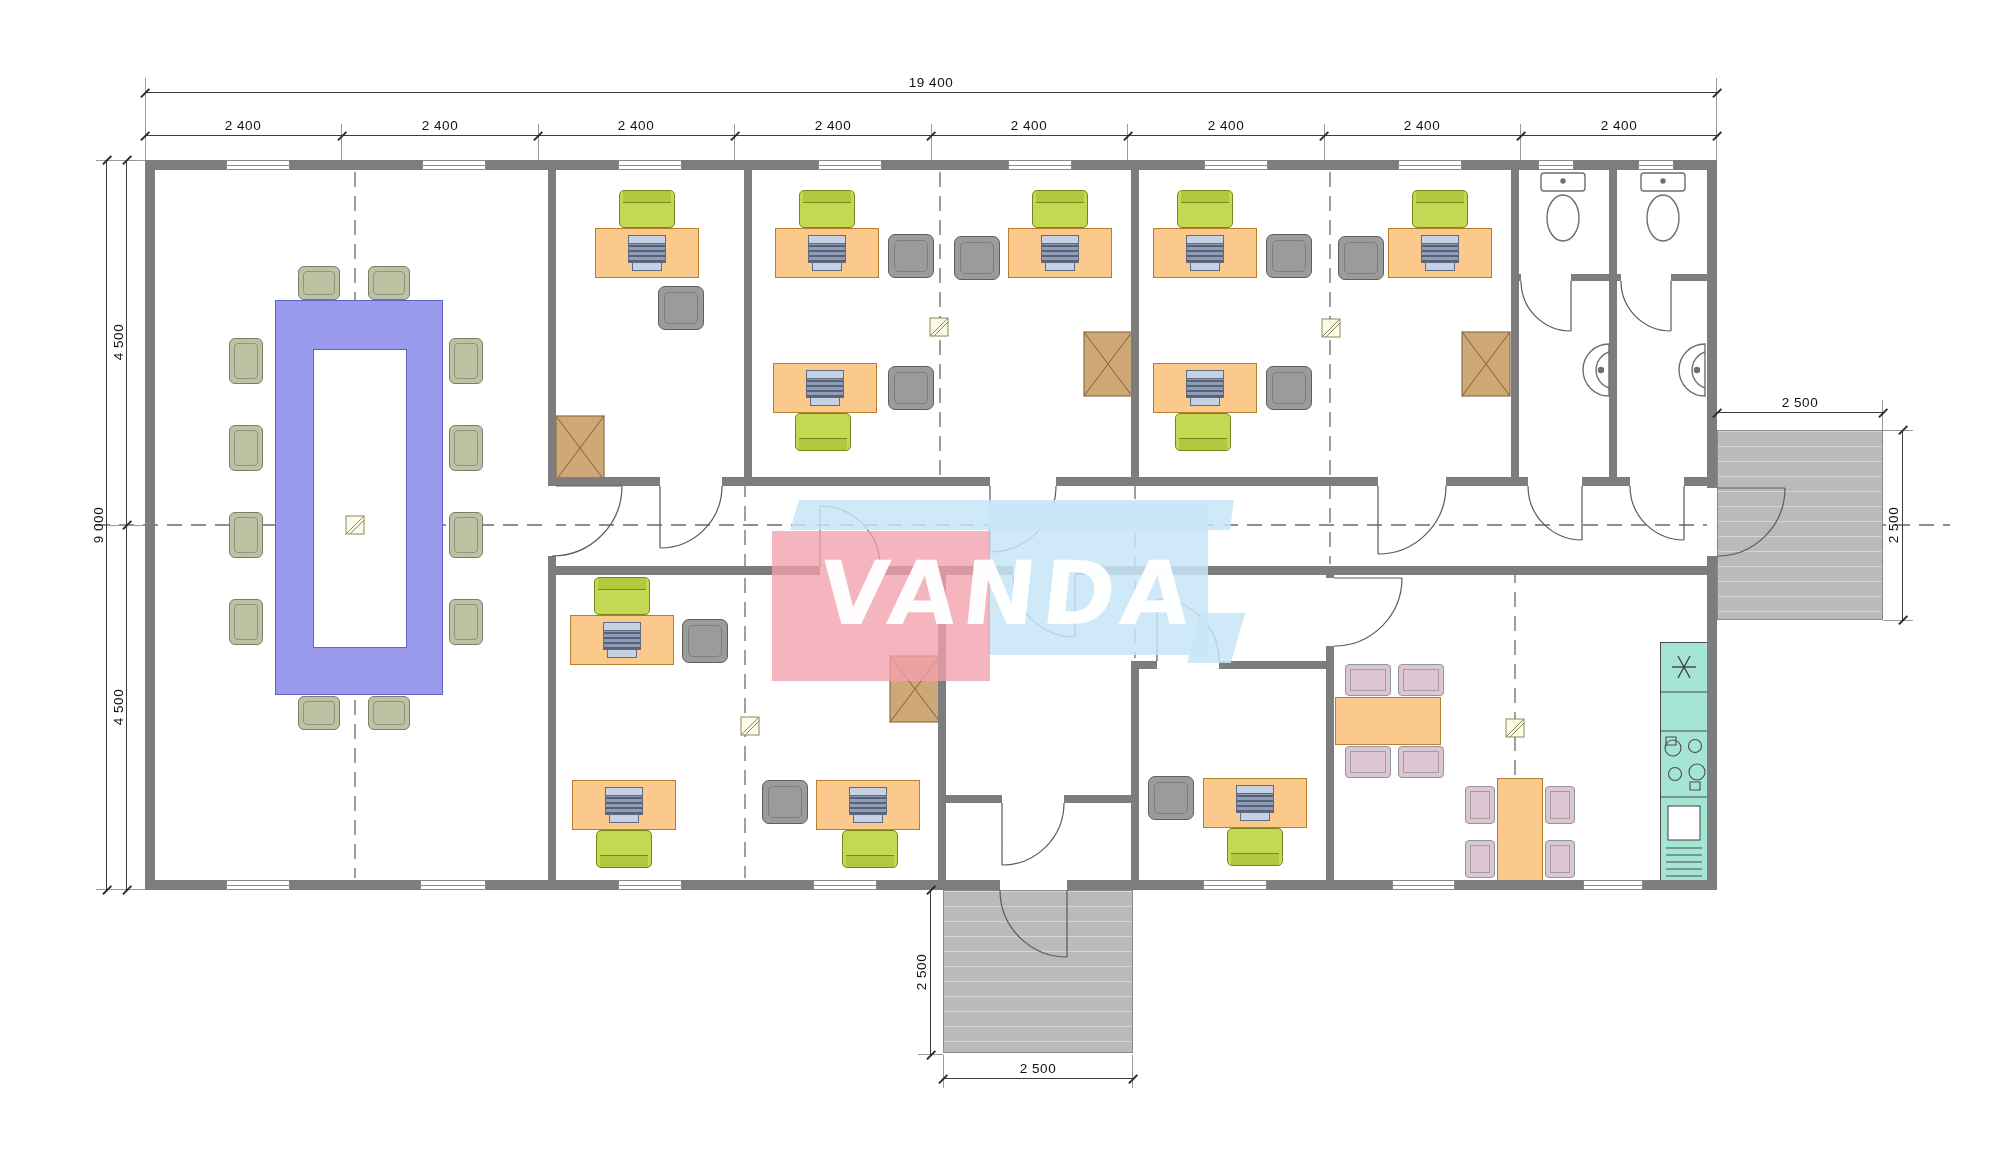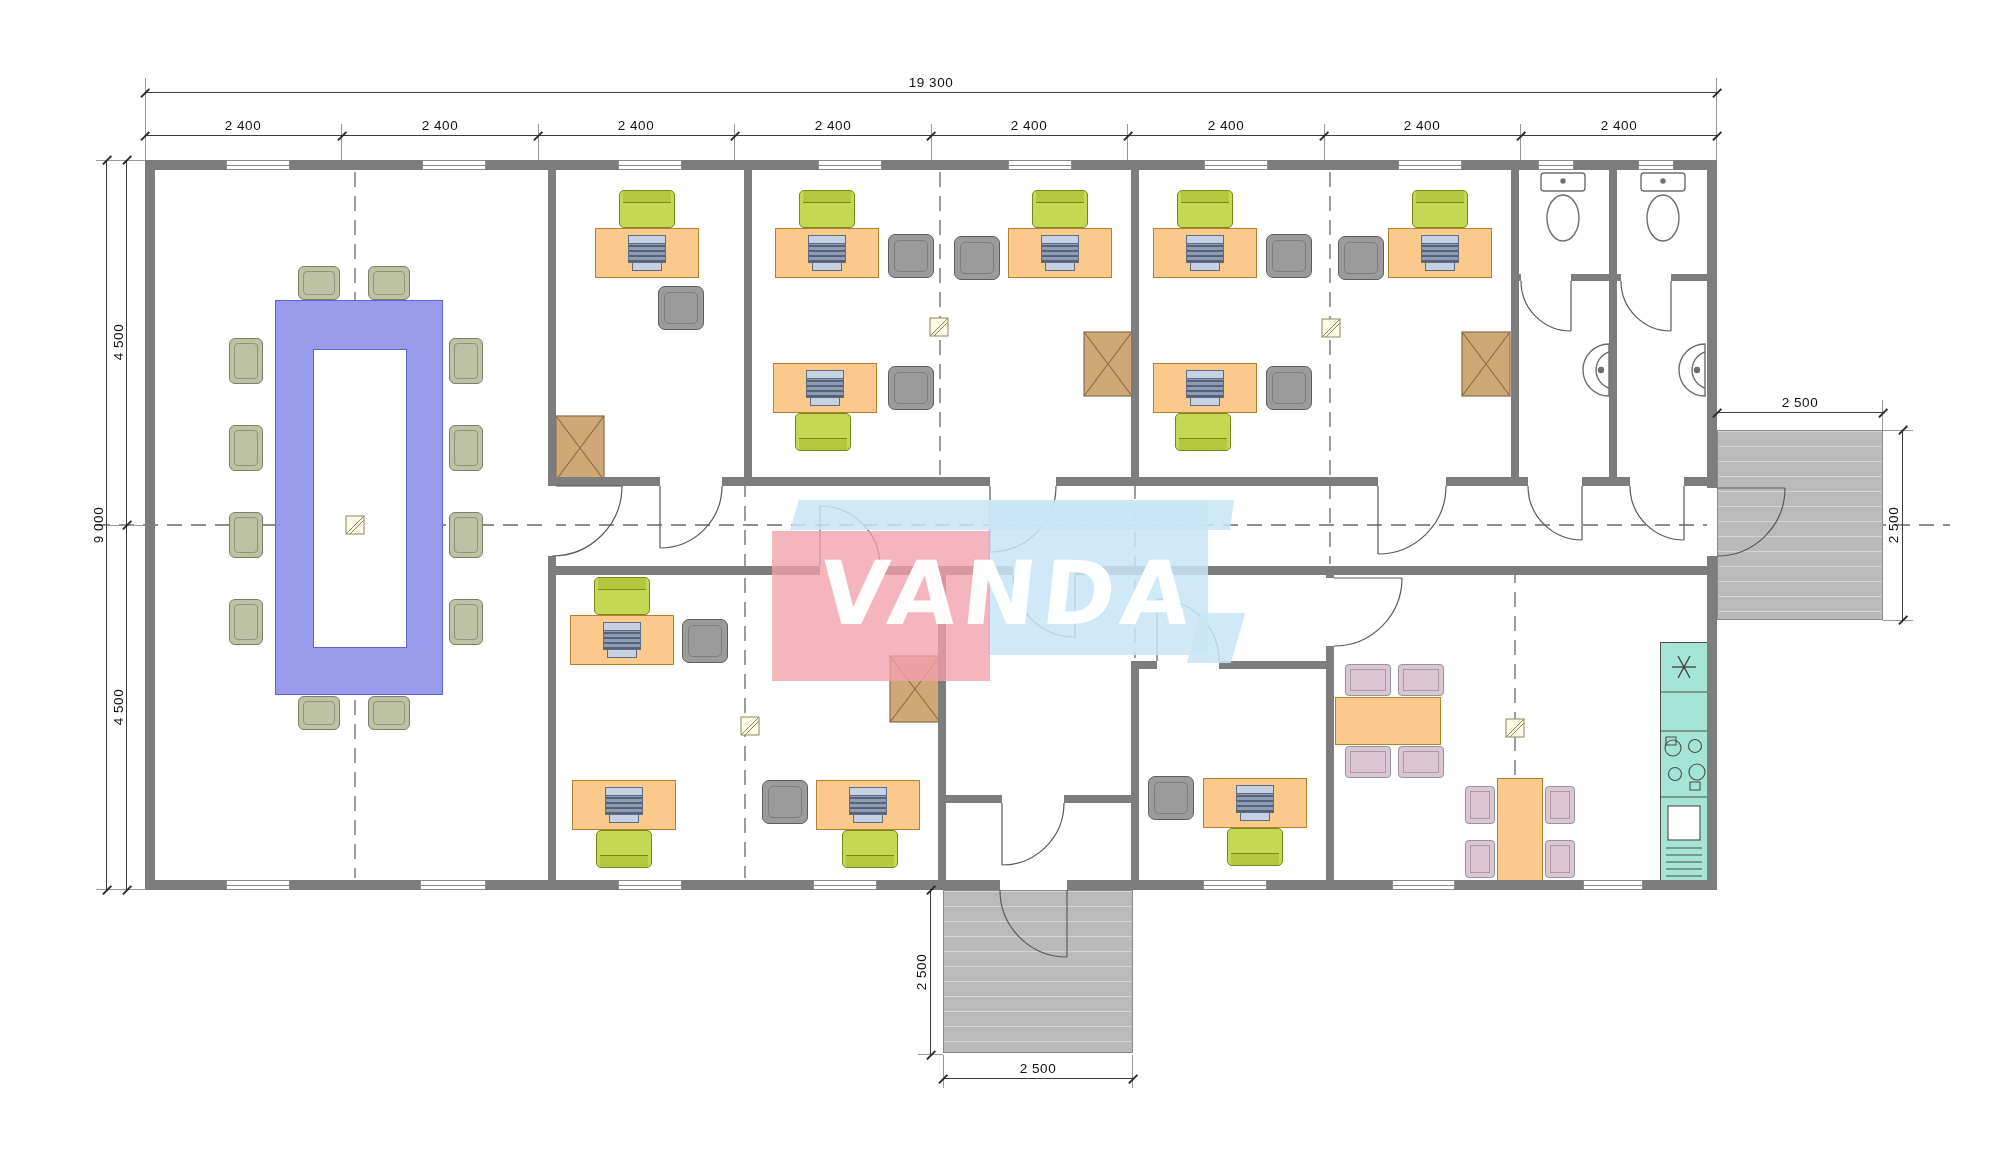--- a/index.html
+++ b/index.html
@@ -383,21 +383,21 @@
     <div class="bluepara"></div>
     <div class="pink"></div>
     <div class="wmtext">VANDA</div>
   </div>
 
   <div class="dline" style="left:145px;top:92px;width:1572px;height:1px;"></div>
   <div class="tick" style="left:145px;top:92.5px;"></div>
     <div class="tick" style="left:1717px;top:92.5px;"></div>
   <div class="ext" style="left:145px;top:78px;width:1px;height:82px;"></div>
   <div class="ext" style="left:1716px;top:78px;width:1px;height:82px;"></div>
-  <span class="dlabel" style="left:931px;top:90px;">19 300</span>
+  <span class="dlabel" style="left:931px;top:90px;">19 400</span>
 
   <div class="dline" style="left:145px;top:135px;width:1572px;height:1px;"></div>
   <div class="tick" style="left:145px;top:135.5px;"></div>
     <div class="tick" style="left:341.5px;top:135.5px;"></div>
   <div class="tick" style="left:538px;top:135.5px;"></div>
     <div class="tick" style="left:734.5px;top:135.5px;"></div>
   <div class="tick" style="left:931px;top:135.5px;"></div>
     <div class="tick" style="left:1127.5px;top:135.5px;"></div>
   <div class="tick" style="left:1324px;top:135.5px;"></div>
     <div class="tick" style="left:1520.5px;top:135.5px;"></div>

